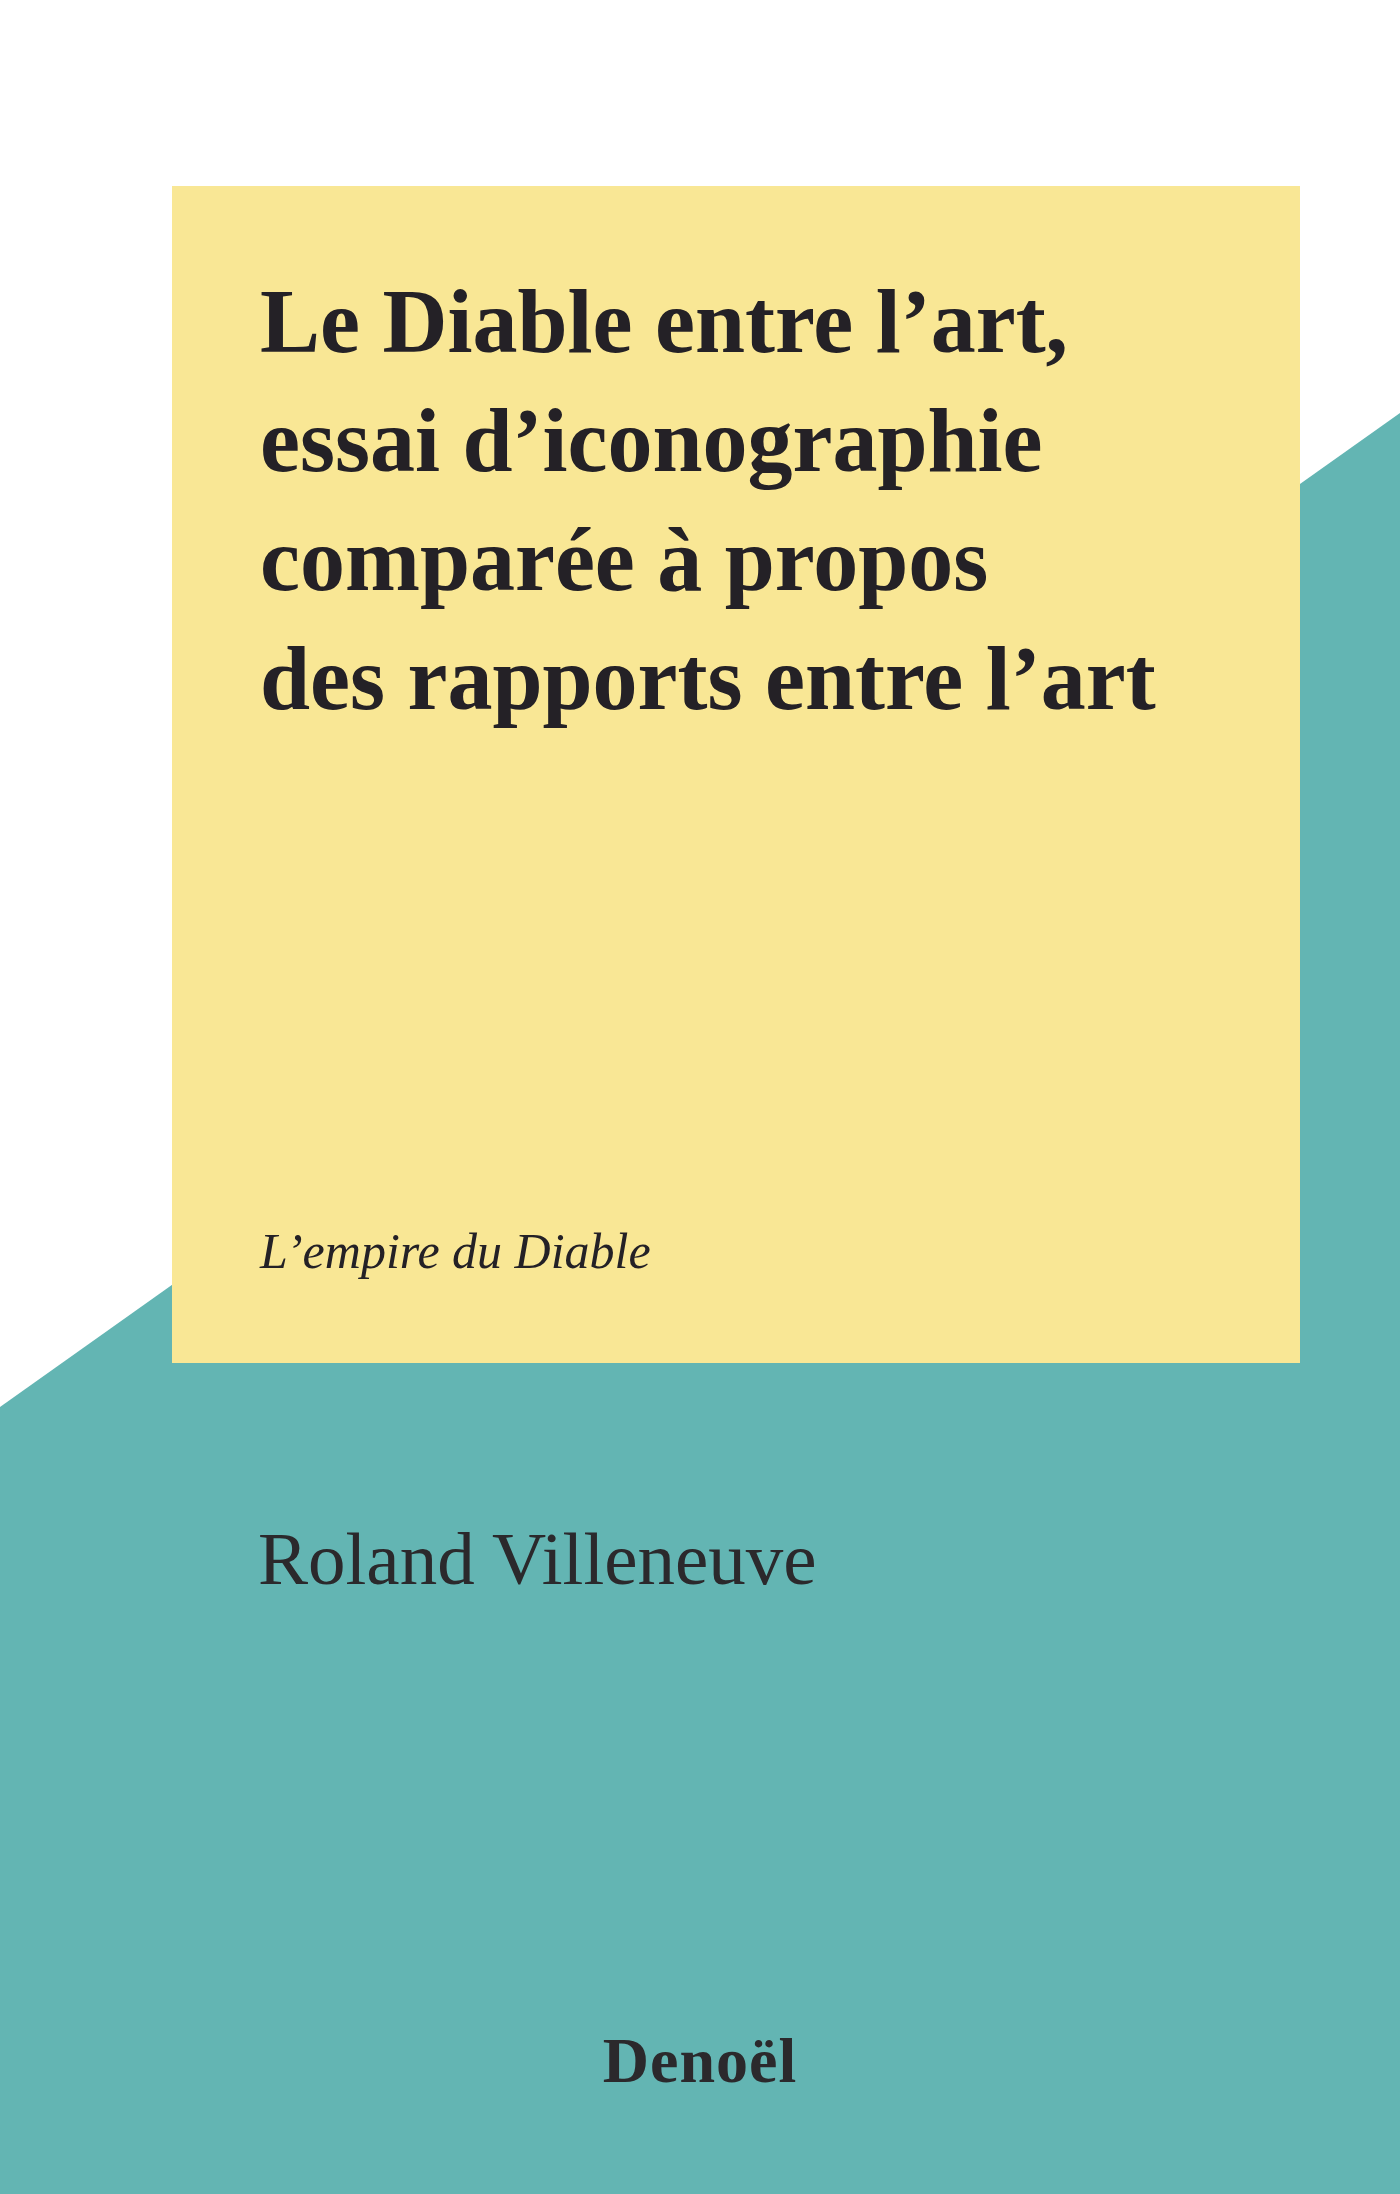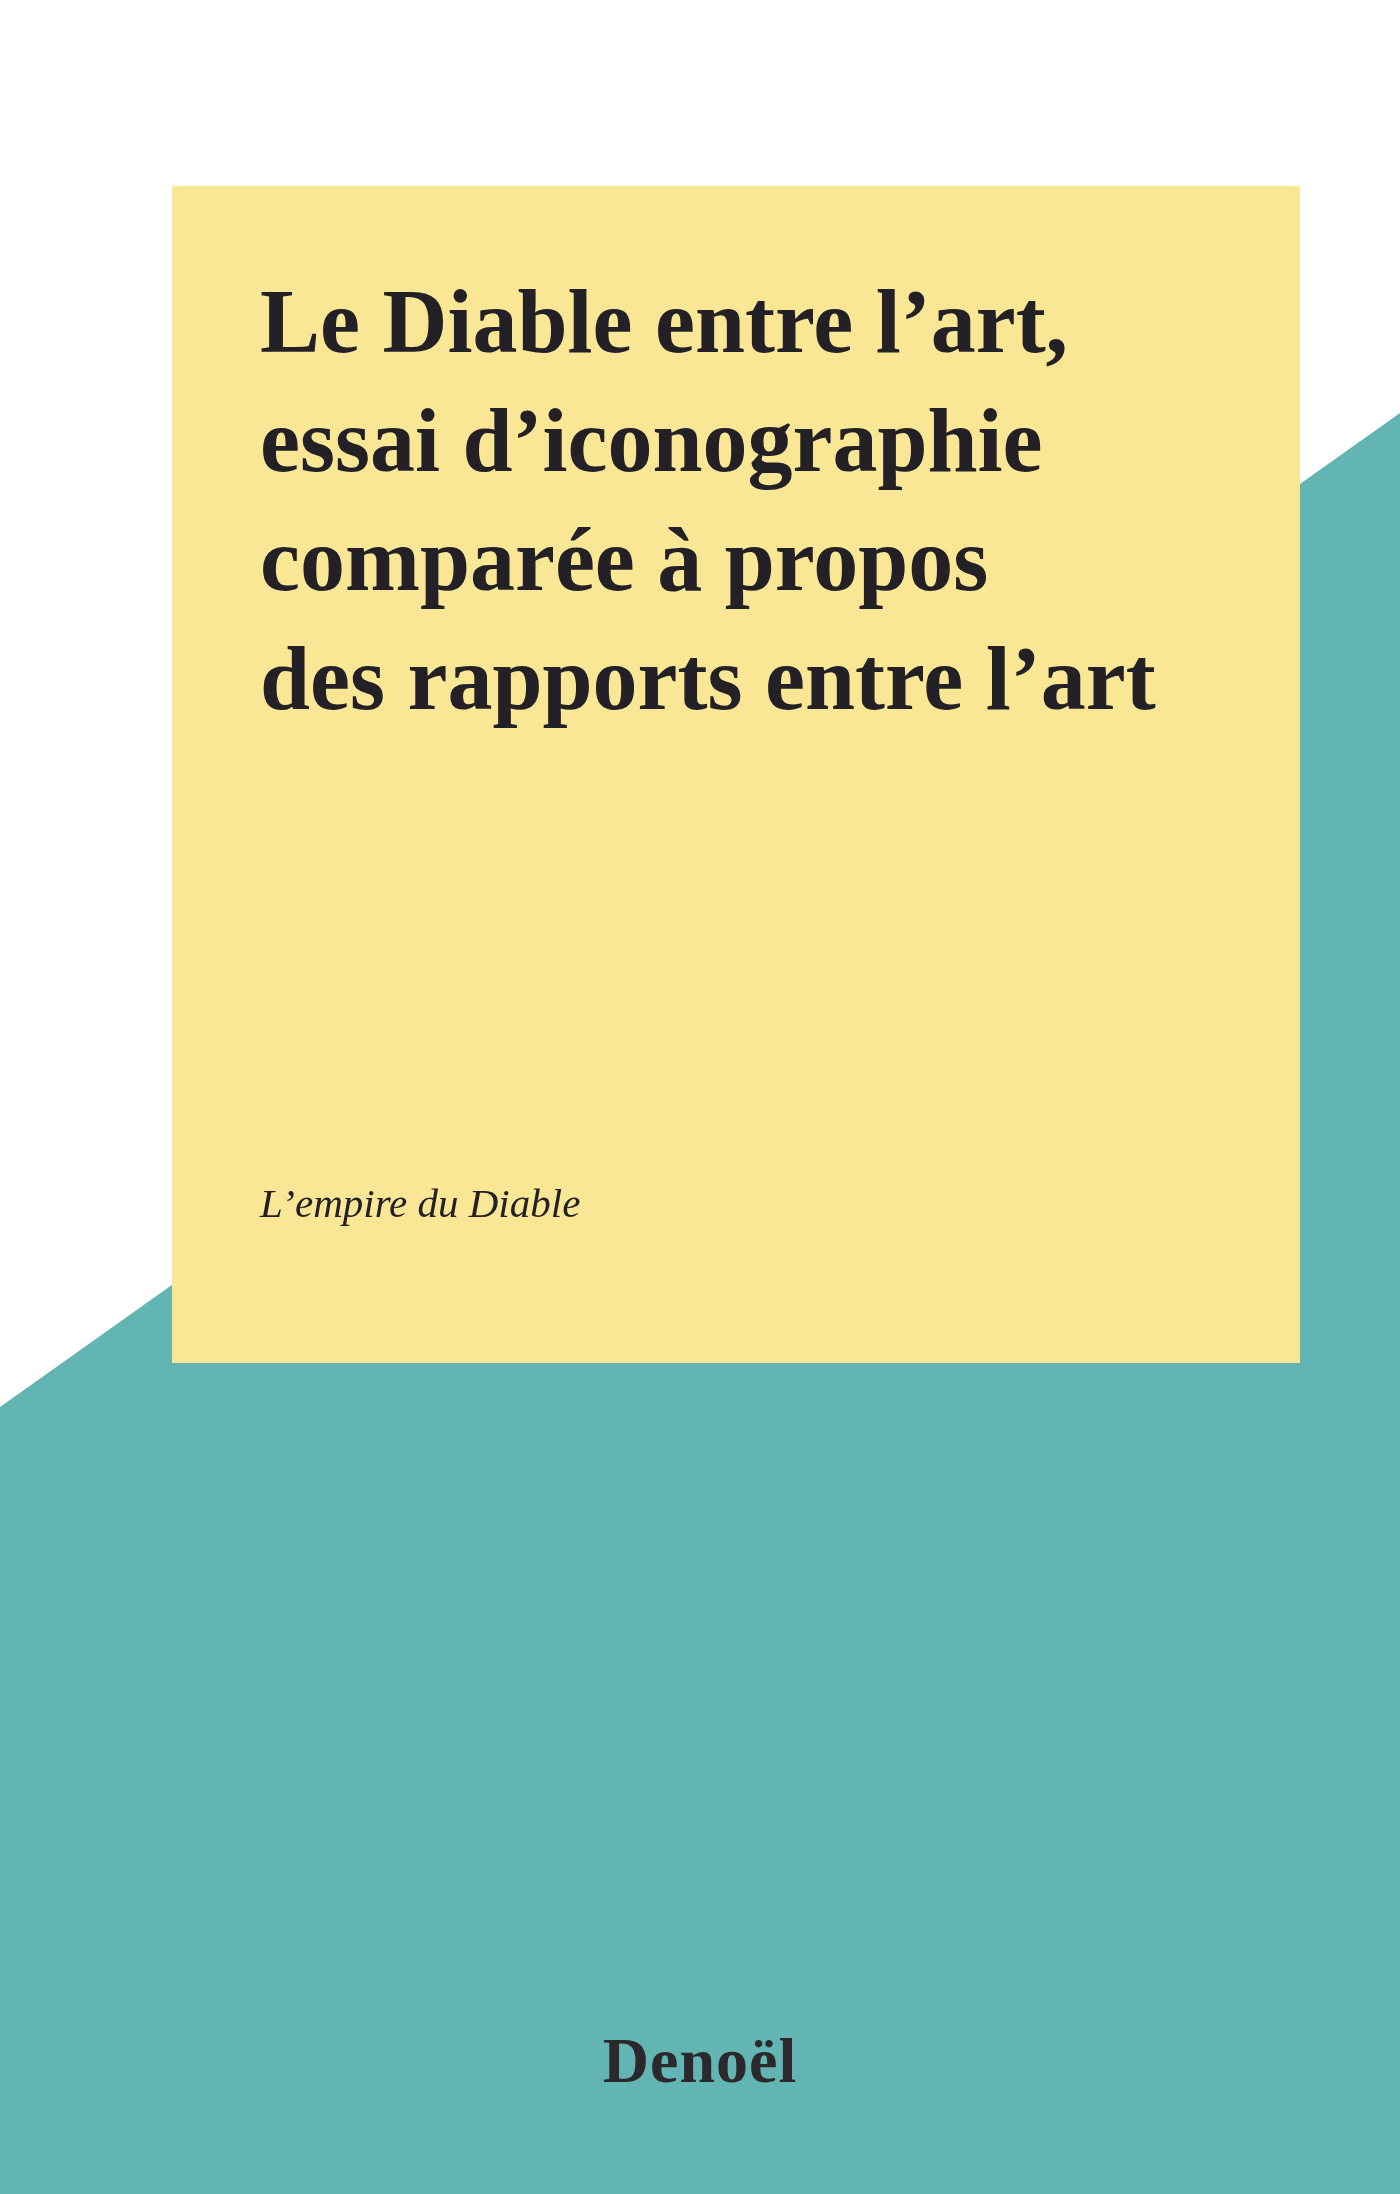--- a/index.html
+++ b/index.html
@@ -41,24 +41,24 @@
     font-weight: bold;
     font-size: 90px;
     line-height: 119px;
     letter-spacing: 0px;
     color: var(--title_text, #242126);
     white-space: nowrap;
   }
   .book-subtitle {
     position: absolute;
     left: 260px;
-    top: 1172px;
+    top: 1220px;
     font-style: italic;
     font-weight: normal;
-    font-size: 41px;
+    font-size: 50px;
     line-height: 62px;
     color: var(--title_text, #242126);
     white-space: nowrap;
   }
   .author-name {
     position: absolute;
     left: 258px;
     top: 1521px;
     font-size: 75px;
     line-height: 75px;
@@ -91,16 +91,17 @@
 
   <div class="book-title">
     <div>Le Diable entre l’art,</div>
     <div>essai d’iconographie</div>
     <div>comparée à propos</div>
     <div>des rapports entre l’art</div>
   </div>
 
   <div class="book-subtitle">L’empire du Diable</div>
 
+  <div class="author-name">Roland Villeneuve</div>
 
   <div class="publisher-name">Denoël</div>
 
 </div>
 
 </body></html>

